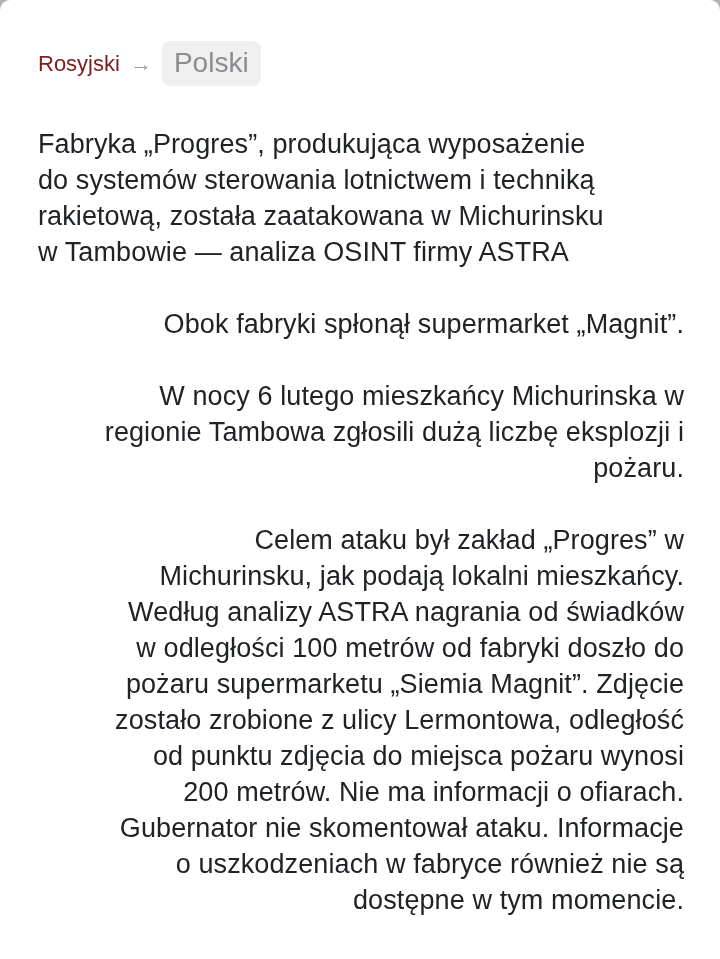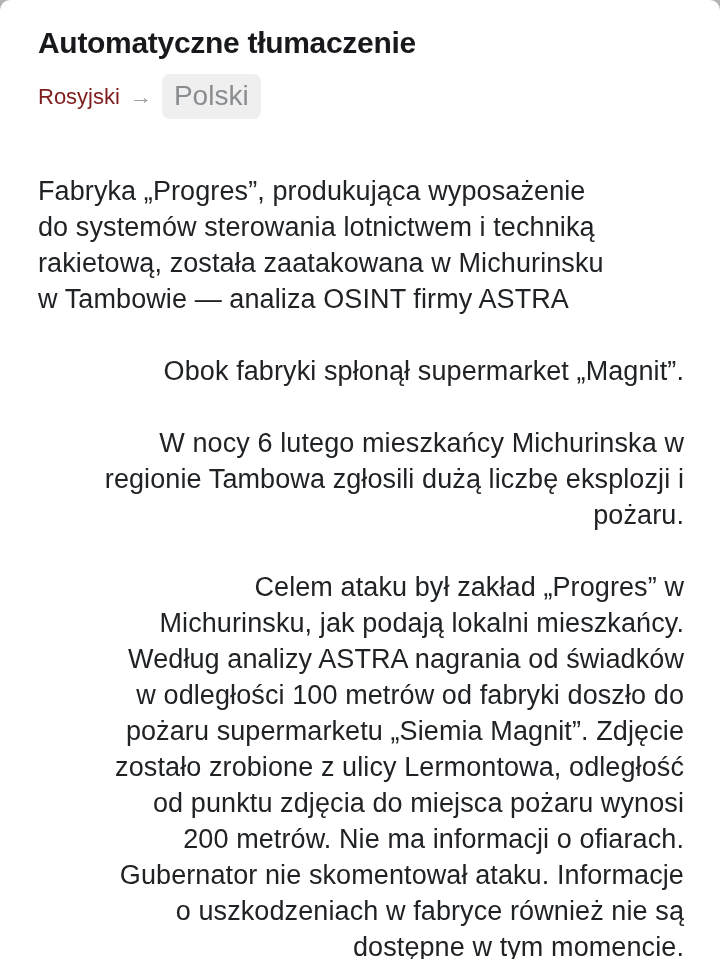--- a/index.html
+++ b/index.html
@@ -48,41 +48,40 @@
     color: #8a8d90;
     border-radius: 8px;
     padding: 4px 12px 6px 12px;
     font-size: 28px;
     line-height: 1.25;
     border: none;
     cursor: pointer;
     font-family: inherit;
   }
   .body-text {
-    margin-top: 54px;
+    margin-top: 40px;
     font-size: 27px;
     line-height: 36px;
     color: #202326;
     letter-spacing: 0.1px;
   }
   .body-text p {
     margin: 0;
     white-space: pre-line;
   }
   .body-text p + p {
     margin-top: 36px;
     text-align: right;
   }
 </style>
 </head>
 <body>
 
 <div class="sheet">
 
-  <div class="title">Automatyczne tłumaczenie</div>
 
   <div class="lang-row">
     <span class="lang-source">Rosyjski</span>
     <span class="arrow">→</span>
     <button class="lang-chip">Polski</button>
   </div>
 
   <div class="body-text">
     <p>Fabryka „Progres”, produkująca wyposażenie
 do systemów sterowania lotnictwem i techniką

